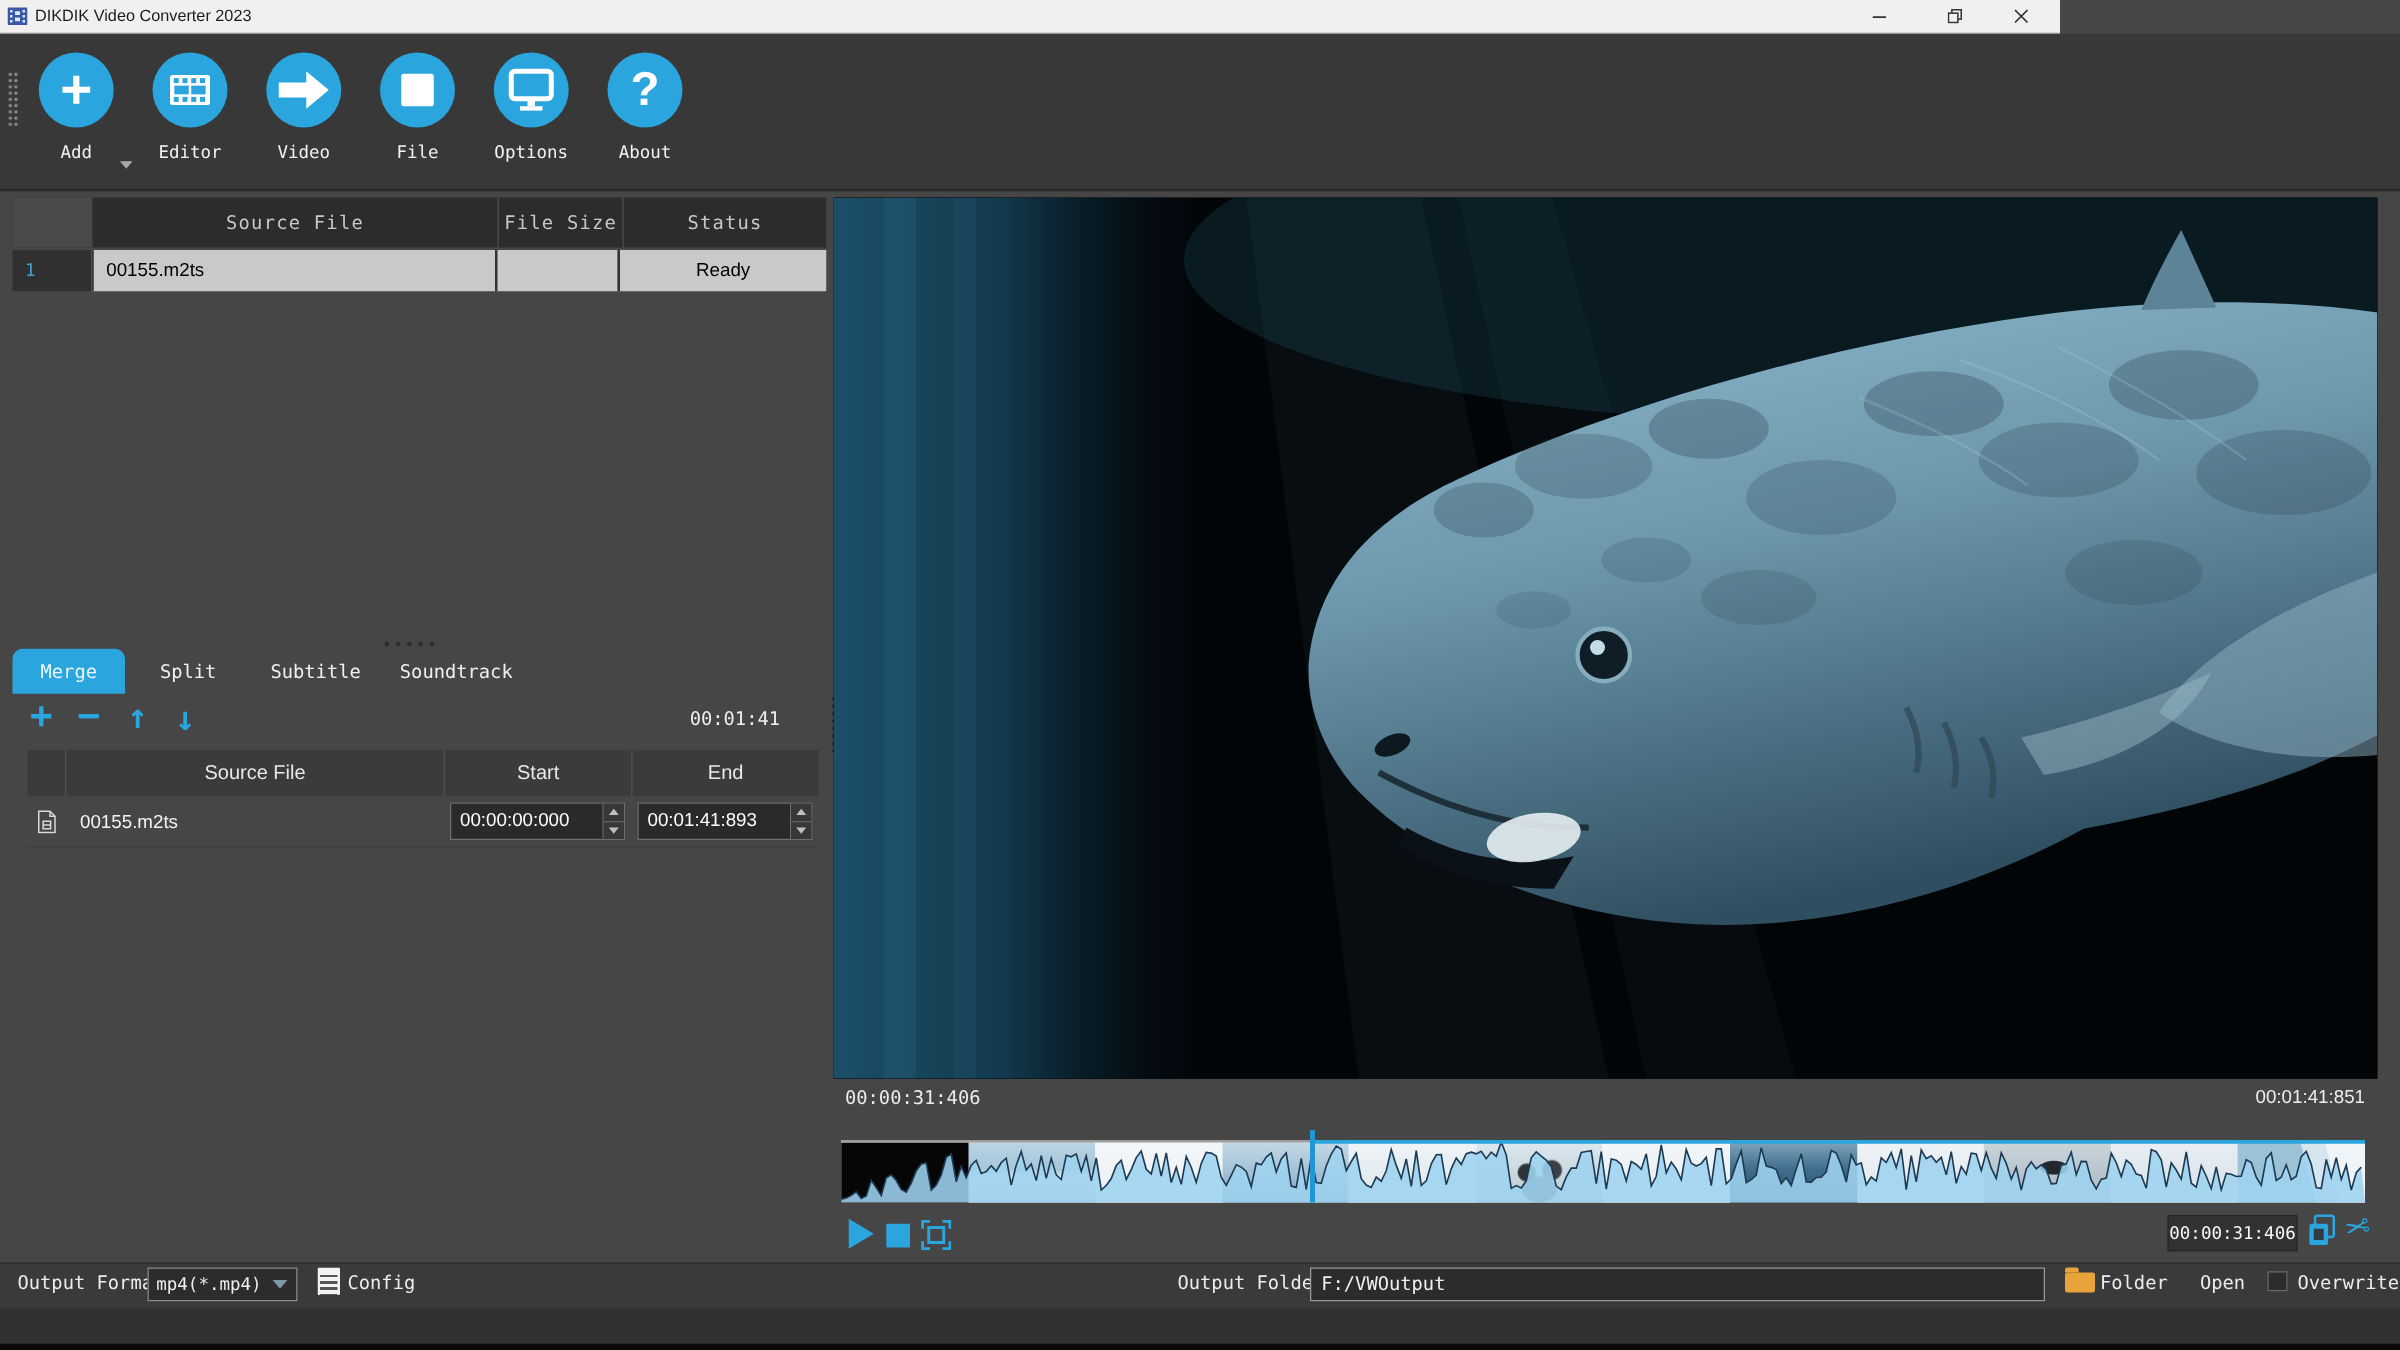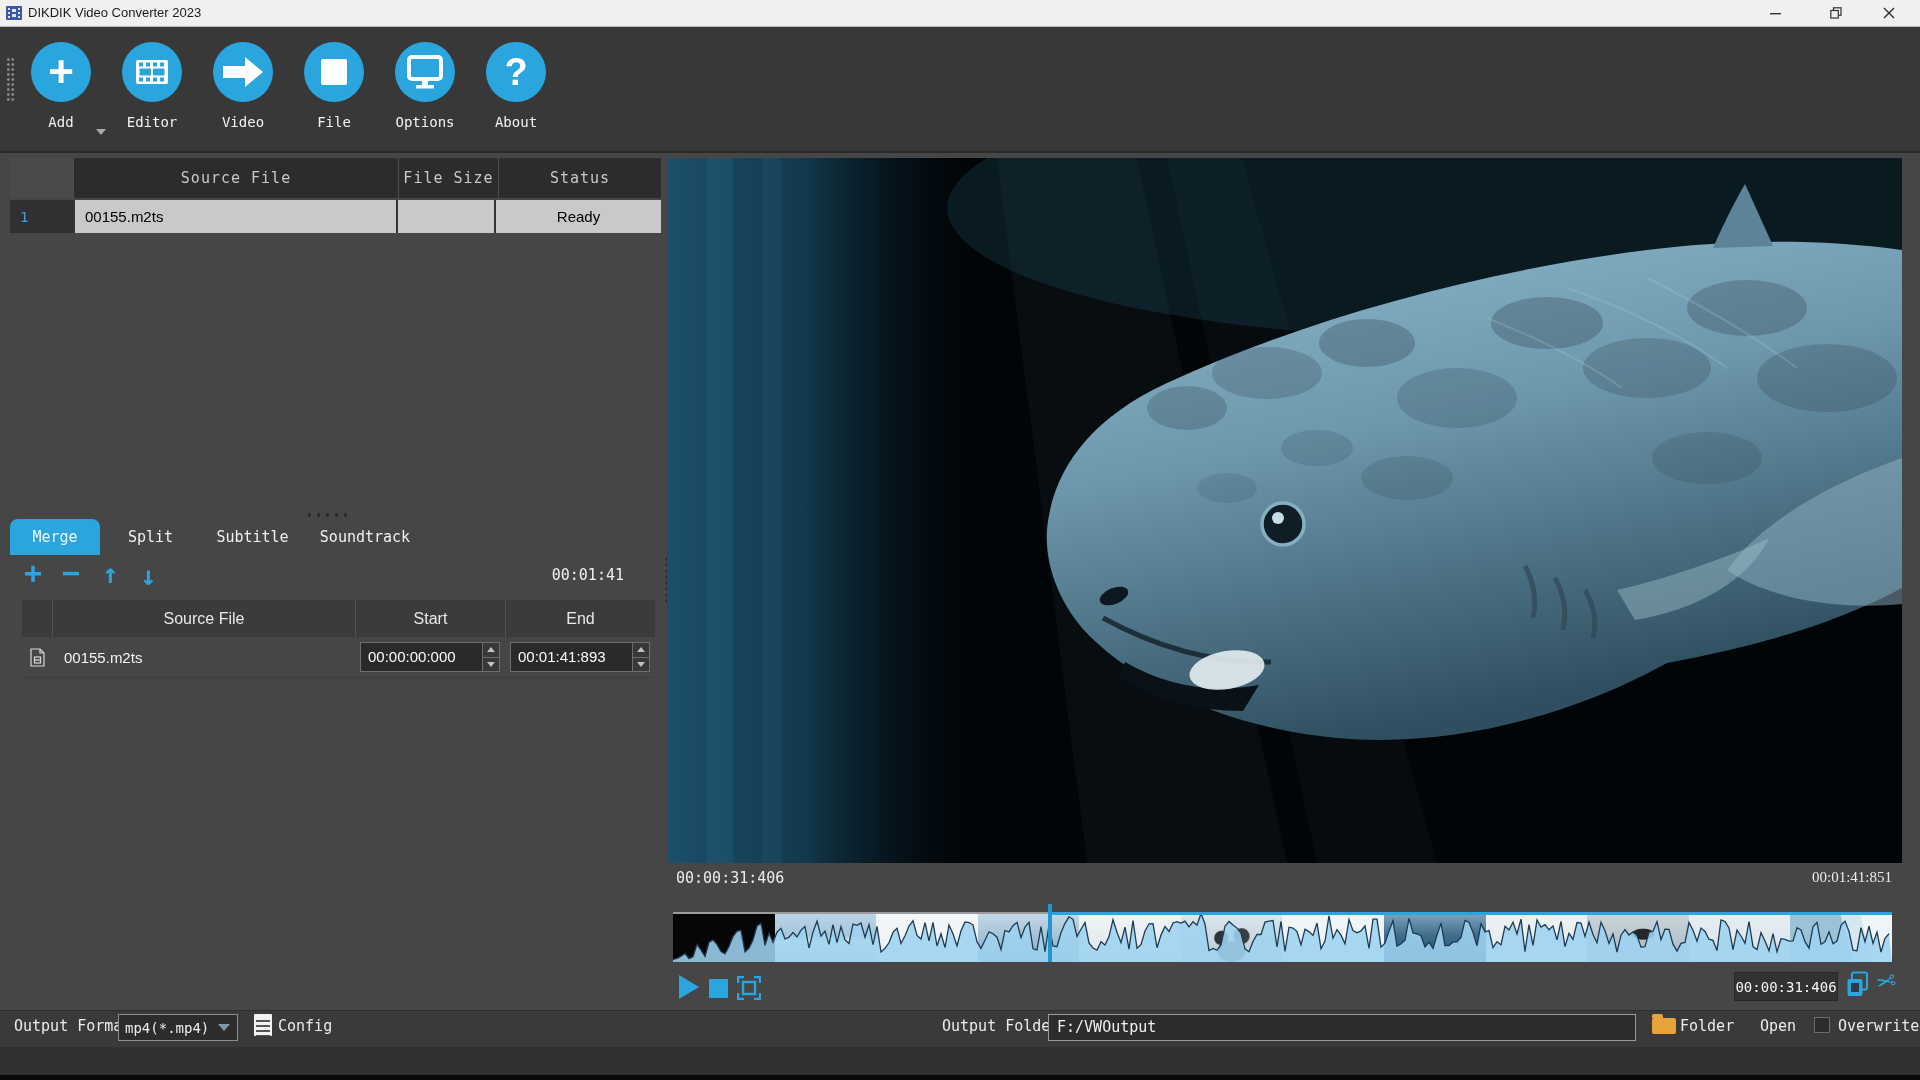--- a/index.html
+++ b/index.html
@@ -1,20 +1,20 @@
 <!DOCTYPE html>
 <html><head>
 <meta charset="utf-8">
 <style>
   html,body{margin:0;padding:0;}
   body{width:1920px;height:1080px;position:relative;overflow:hidden;background:#464646;
        font-family:"Liberation Sans",sans-serif;-webkit-font-smoothing:antialiased;}
 
   
-  .titlebar{position:absolute;left:0;top:0;width:1920px;height:26px;background:#f1f0ee;border-bottom:1px solid #b8b8b6;}
+  .titlebar{position:absolute;left:0;top:0;width:1648px;height:26px;background:#f1f0ee;border-bottom:1px solid #b8b8b6;}
   .app-icon{position:absolute;left:6px;top:5px;width:16px;height:16px;}
   .title-text{position:absolute;left:28px;top:0;line-height:26px;font-size:13px;color:#1b1b1b;}
   .win-btn{position:absolute;top:0;width:46px;height:26px;display:flex;align-items:center;justify-content:center;}
   .win-min{right:122px}.win-max{right:61px}.win-close{right:8px}
 
   
   .toolbar{position:absolute;left:0;top:27px;width:1920px;height:124px;background:#383838;border-bottom:2px solid #2a2a2a;}
   .grip-v{position:absolute;left:6px;top:30px;width:9px;height:44px;
     background-image:radial-gradient(circle,#8a8a8a 1px,transparent 1.6px);background-size:4.5px 5px;}
   .tbtn{position:absolute;top:15px;width:90px;text-align:center;cursor:default;}
@@ -71,21 +71,21 @@
   .spinbox .val{flex:1;color:#fafafa;font-family:Liberation Sans, sans-serif;font-size:15px;line-height:28px;padding-left:7px;}
   .spin-arrows{width:16px;border-left:1px solid #6e6e6e;display:flex;flex-direction:column;}
   .spin-arrows span{flex:1;display:flex;align-items:center;justify-content:center;background:#383838;}
   .spin-arrows span:first-child{border-bottom:1px solid #6e6e6e;}
   .tri-up{width:0;height:0;border-left:4px solid transparent;border-right:4px solid transparent;border-bottom:5px solid #c0c0c0;}
   .tri-dn{width:0;height:0;border-left:4px solid transparent;border-right:4px solid transparent;border-top:5px solid #c0c0c0;}
 
   
   .preview{position:absolute;left:667px;top:158px;width:1235px;height:705px;background:#000;overflow:hidden;}
   .time-left{position:absolute;left:676px;top:869px;font-family:"DejaVu Sans Mono",monospace;font-size:15px;color:#ececec;}
-  .time-right{position:absolute;left:1592px;top:869px;width:300px;text-align:right;font-family:Liberation Serif, serif;font-size:15px;color:#ececec;}
+  .time-right{position:absolute;left:1592px;top:869px;width:300px;text-align:right;font-family:Liberation Sans, sans-serif;font-size:15px;color:#ececec;}
 
   
   .tl{position:absolute;left:673px;top:912px;width:1219px;height:50px;background:#fff;}
   .thumbs{position:absolute;inset:2px 0 0 0;display:flex;}
   .th{flex:1;height:100%;}
   .t1{background:#060607;}
   .t2{background:linear-gradient(180deg,#b9d4e4 0%,#a6c6da 45%,#e3ecf1 58%,#cfd9df 78%,#bcc9d1 100%);}
   .t3{background:linear-gradient(180deg,#f4f7f9,#e9eff3);}
   .t4{background:linear-gradient(180deg,#c3d8e6 0%,#9fbfd4 55%,#7ea6c0 100%);}
   .t5{background:linear-gradient(180deg,#eef3f6,#dde7ed);}

